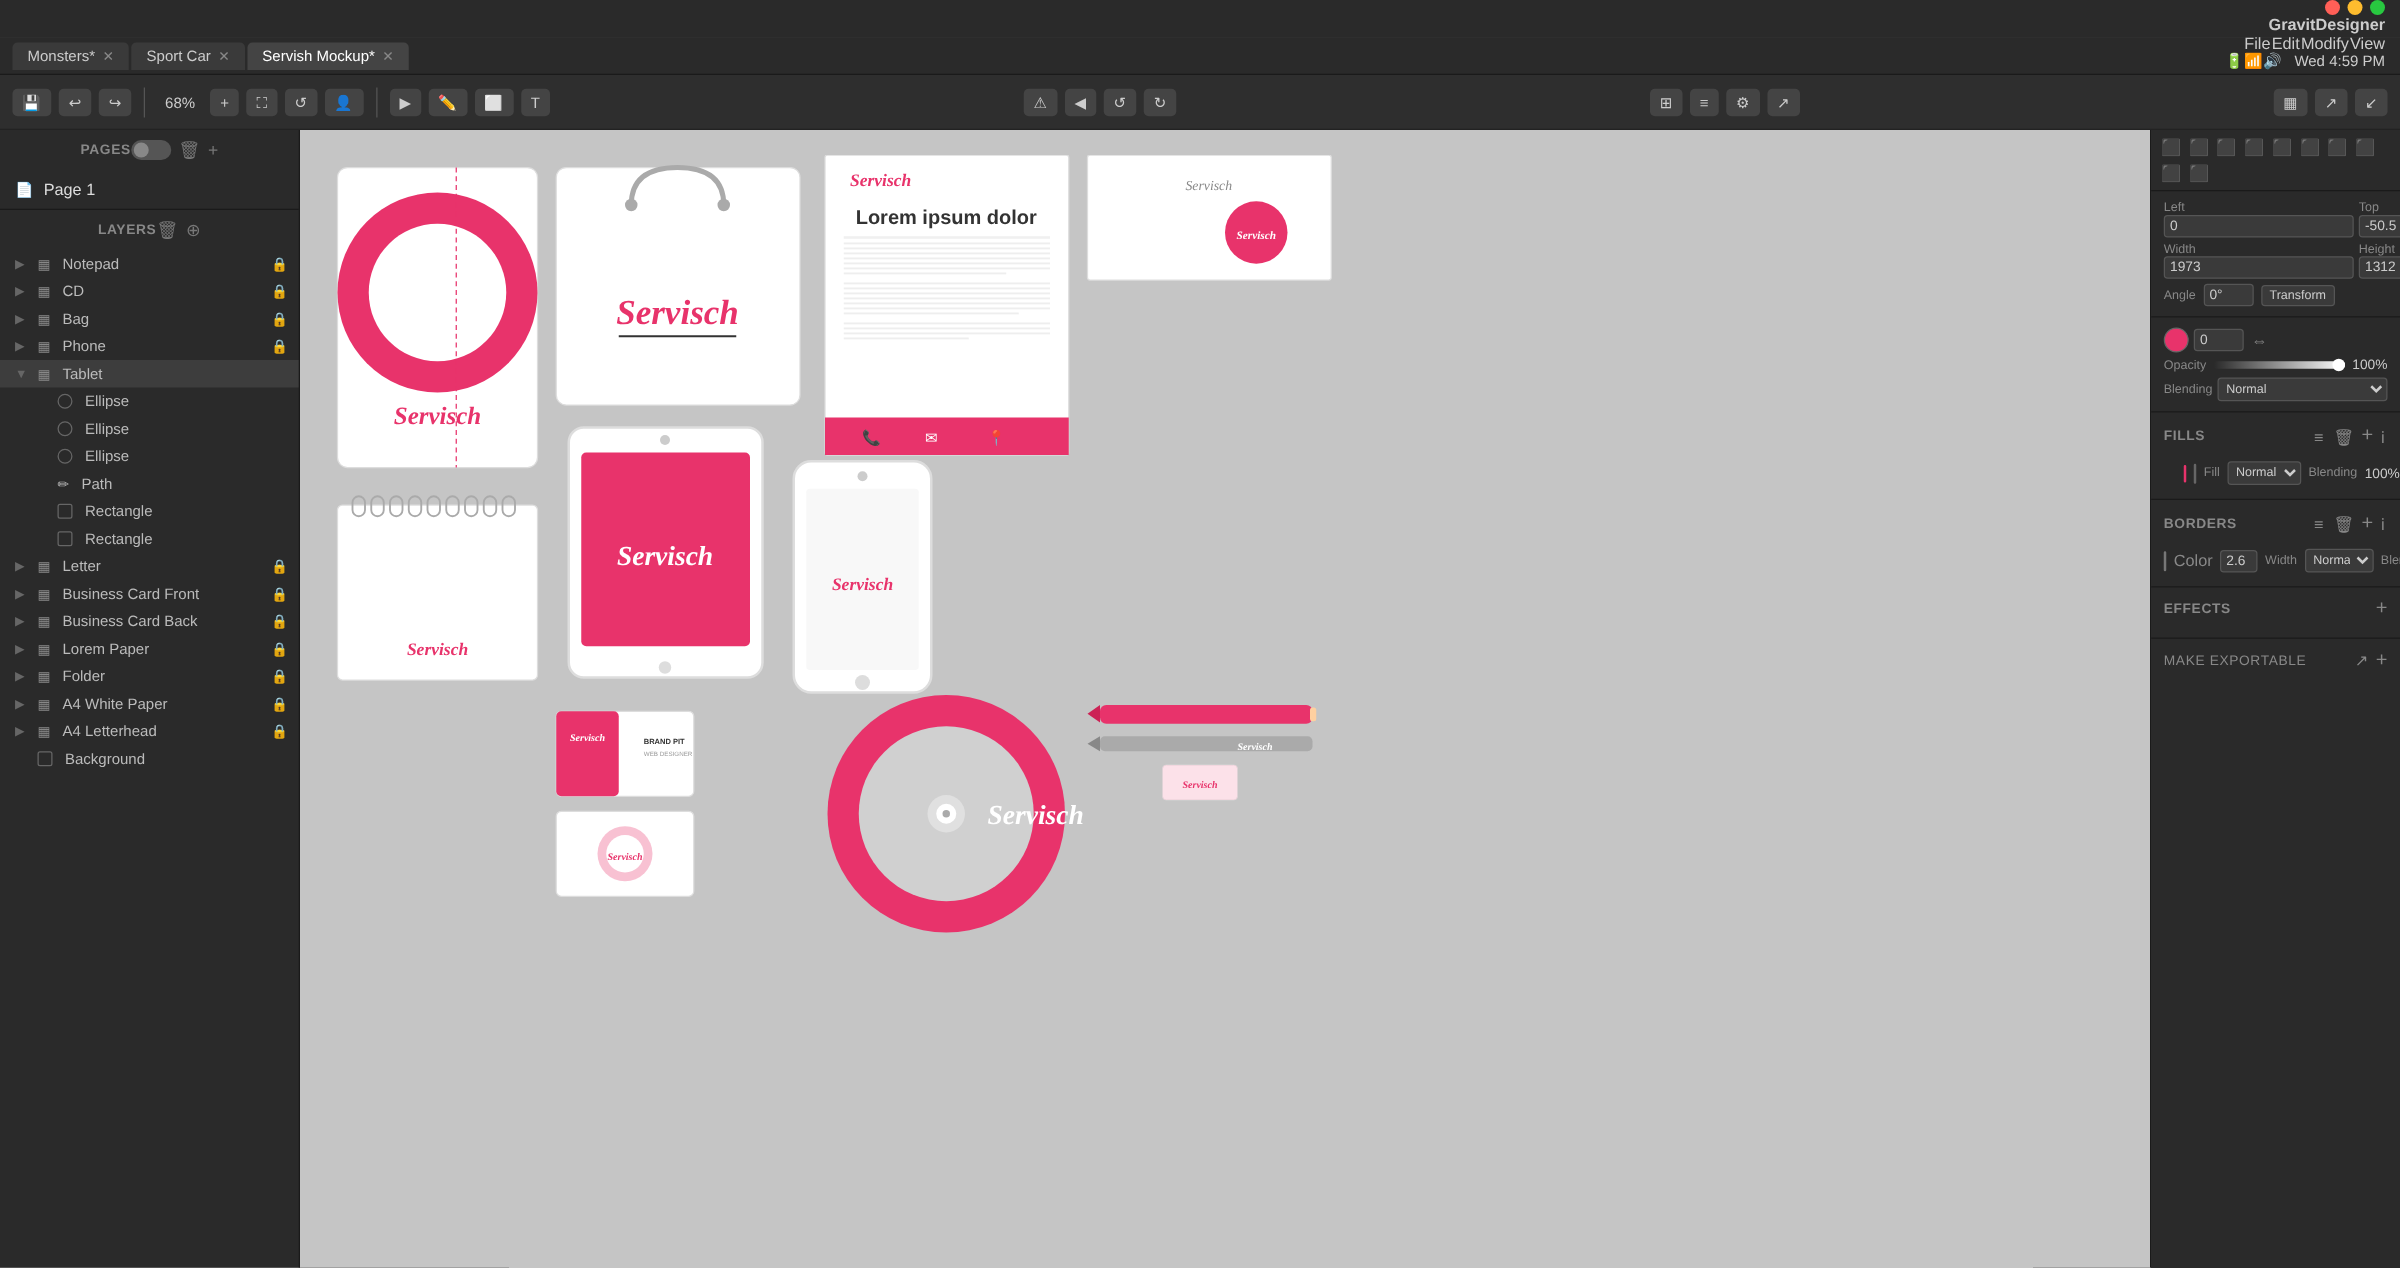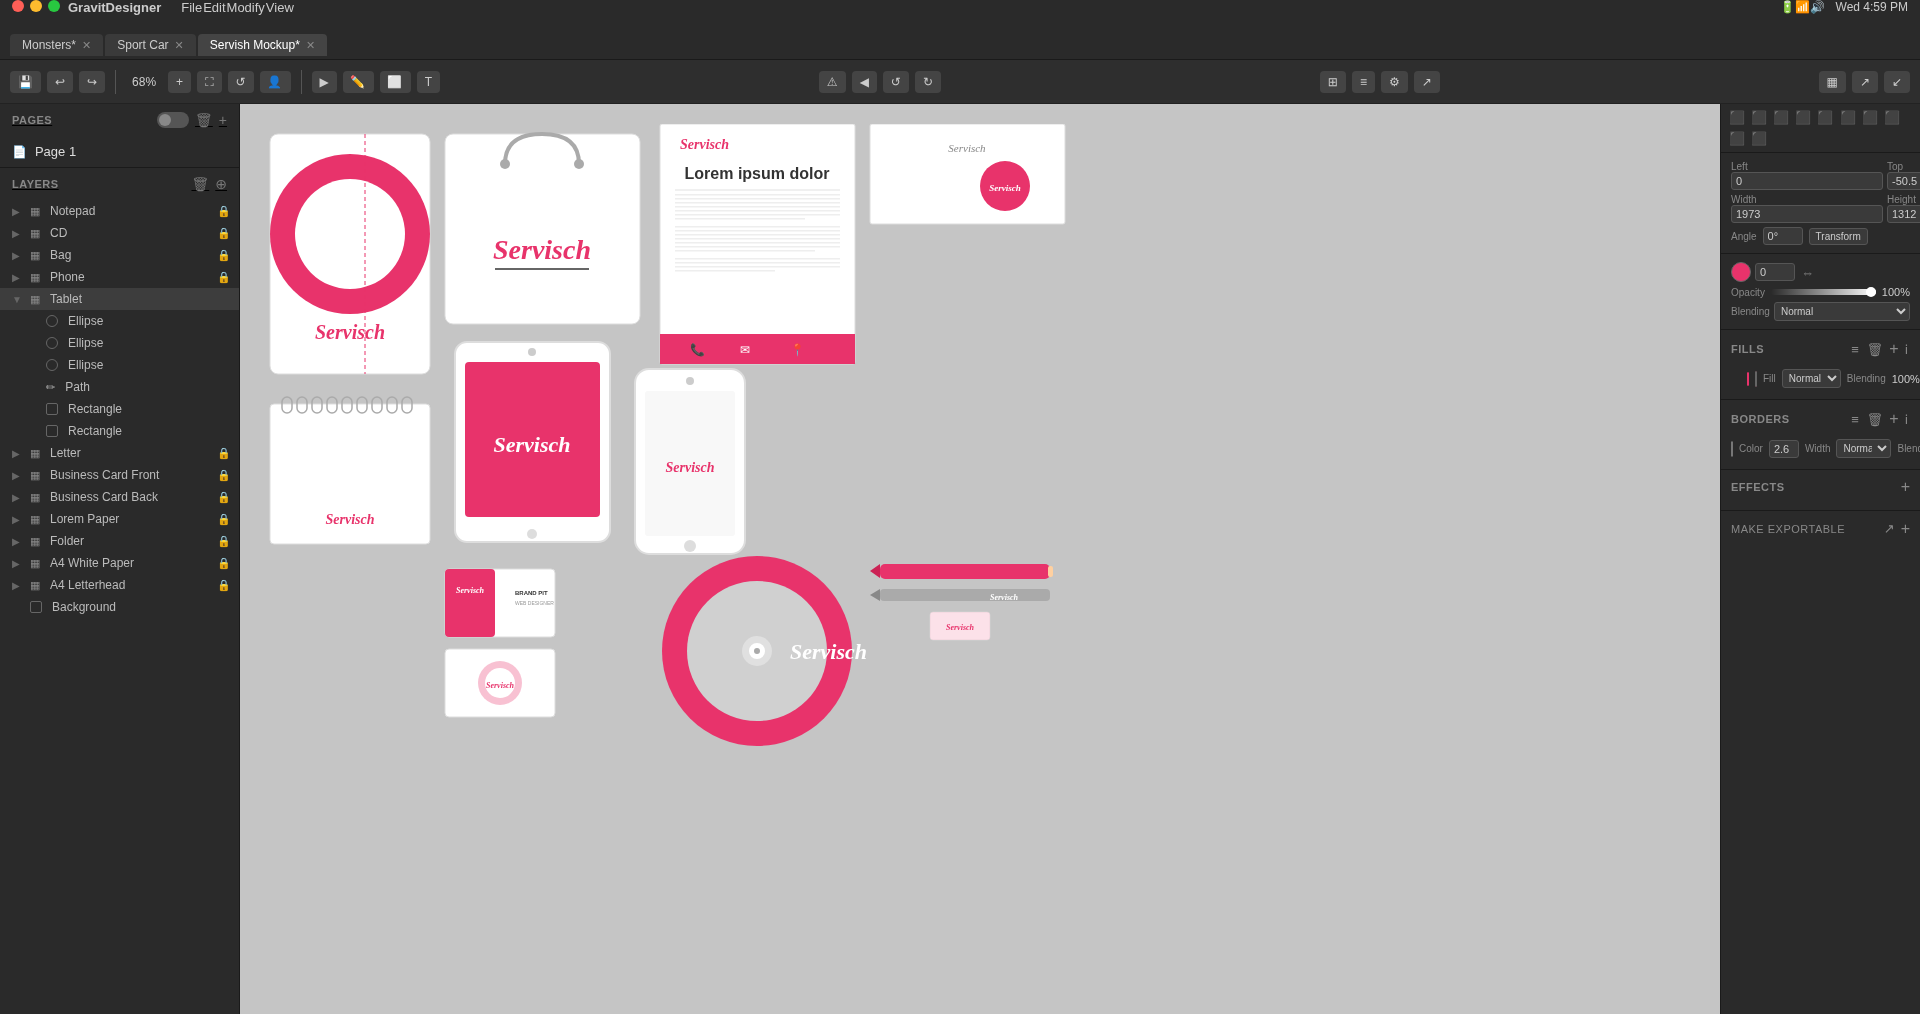--- a/index.html
+++ b/index.html
@@ -1,21 +1,21 @@
 <!DOCTYPE html>
 <html><head>
   <meta charset="utf-8">
   <style>
     * { margin: 0; padding: 0; box-sizing: border-box; }
     body { width: 1920px; height: 1014px; overflow: hidden; font-family: -apple-system, BlinkMacSystemFont, 'Helvetica Neue', Arial, sans-serif; background: #3a3a3a; }
 
     
     .titlebar {
-      height: 30px; background: #2a2a2a; display: flex; align-items: flex-start; padding: 0 12px;
-      position: relative; z-index: 100;
+      height: 30px; background: #2a2a2a; display: flex; align-items: flex-end; padding: 0 12px;
+      position: relative; z-index: 100; flex-direction: column;
     }
     .traffic-lights { display: flex; gap: 6px; align-items: center; }
     .tl { width: 12px; height: 12px; border-radius: 50%; }
     .tl-red { background: #ff5f57; }
     .tl-yellow { background: #febc2e; }
     .tl-green { background: #28c840; }
     .titlebar-app { color: #ccc; font-size: 13px; font-weight: 600; margin-left: 8px; }
     .titlebar-menus { display: flex; gap: 1px; margin-left: 20px; }
     .titlebar-menus span { color: #ccc; font-size: 13px; cursor: pointer; }
     .titlebar-right { margin-left: auto; display: flex; align-items: center; gap: 10px; }
@@ -32,21 +32,21 @@
     }
     .toolbar-sep { width: 1px; height: 24px; background: #555; margin: 0 4px; }
     .zoom-display { color: #ccc; font-size: 12px; padding: 0 6px; }
 
     
     .main-layout { display: flex; height: calc(1014px - 74px); }
 
     
     .left-panel { width: 240px; background: #2a2a2a; border-right: 1px solid #1a1a1a; display: flex; flex-direction: column; }
     .panel-section { border-bottom: 1px solid #1a1a1a; }
-    .panel-header { padding: 8px 12px; display: flex; align-items: center; justify-content: space-between; text-decoration: underline; }
+    .panel-header { padding: 8px 12px; display: flex; align-items: center; justify-content: center; }
     .panel-title { color: #888; font-size: 11px; font-weight: 600; letter-spacing: 0.5px; text-transform: uppercase; }
     .panel-actions { display: flex; gap: 6px; }
     .panel-action-btn { background: none; border: none; color: #777; cursor: pointer; font-size: 14px; }
 
     .pages-section { padding: 4px 0; }
     .page-item { display: flex; align-items: center; gap: 8px; padding: 4px 12px; cursor: pointer; }
     .page-icon { color: #888; font-size: 12px; }
     .page-label { color: #ddd; font-size: 13px; }
     .toggle-pill { width: 32px; height: 16px; background: #555; border-radius: 8px; position: relative; cursor: pointer; }
     .toggle-knob { width: 12px; height: 12px; background: #888; border-radius: 50%; position: absolute; top: 2px; left: 2px; }
@@ -554,21 +554,21 @@
         <span class="section-title">BORDERS</span>
         <div style="display:flex;gap:4px;">
           <button class="icon-btn">≡</button>
           <button class="icon-btn">🗑</button>
           <button class="plus-btn">+</button>
           <button class="icon-btn">ℹ</button>
         </div>
       </div>
       <div class="border-item">
         <div class="border-swatch"></div>
-        <span style="color:#888;font-size:10px;text-align:center;">Color</span>
+        <span style="color:#888;font-size:13px;text-align:center;">Color</span>
         <input class="coord-value" type="text" style="width: 30px;" value="2.6">
         <span style="color:#888;font-size:10px;">Width</span>
         <select class="blending-select" style="width:55px;">
           <option>Normal</option>
         </select>
         <span style="color:#888;font-size:10px;">Blending</span>
 
       </div>
     </div>
 

